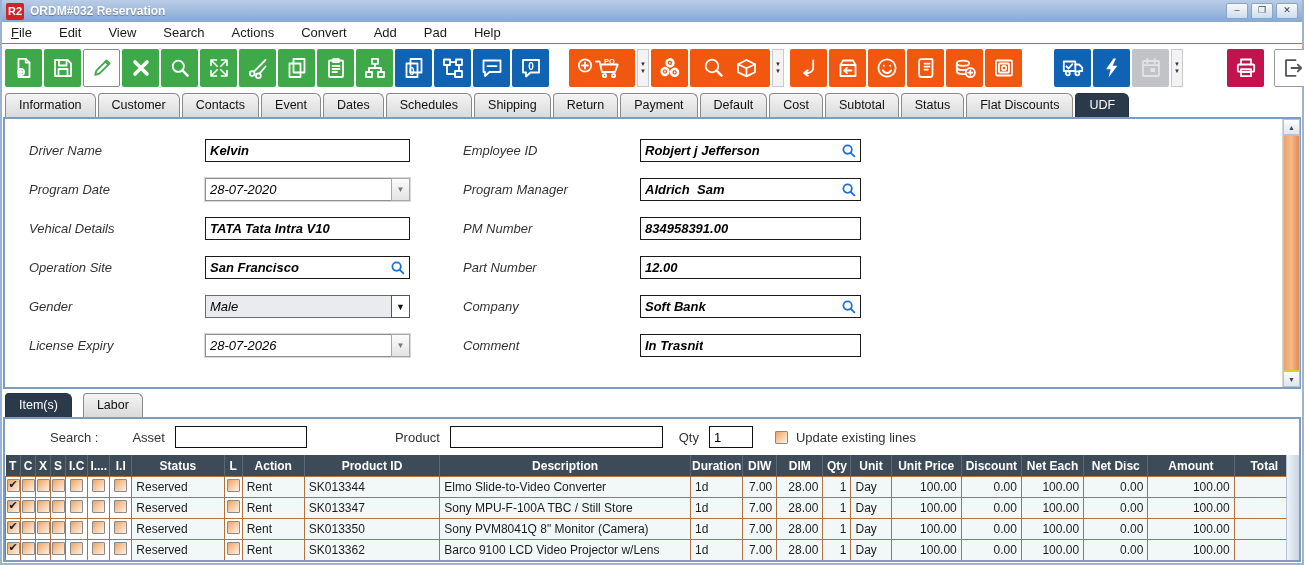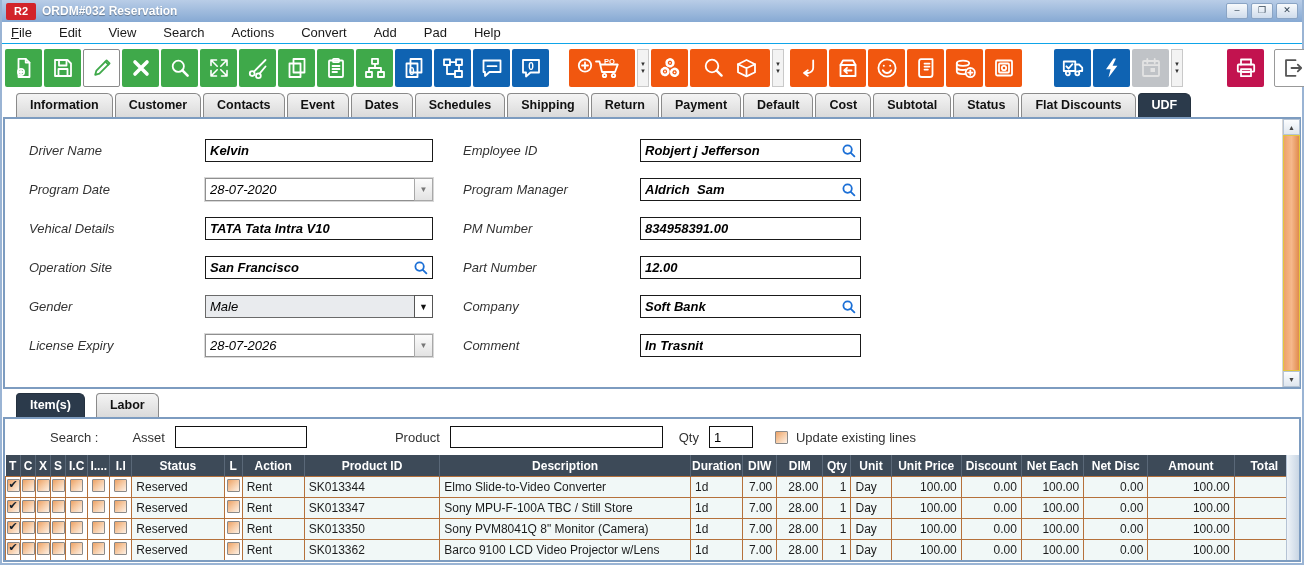--- a/index.html
+++ b/index.html
@@ -1,21 +1,21 @@
 <!DOCTYPE html>
 <html><head>
 <meta charset="utf-8">
 <style>
   * { box-sizing: border-box; margin: 0; padding: 0; }
   html,body { width:1304px; height:565px; overflow:hidden; font-family:"Liberation Sans",sans-serif; background:#fff; }
   .window { width:1304px; height:565px; border:2px solid #9ab4d4; border-top:none; display:flex; flex-direction:column; background:#fff; }
 
   
   .titlebar { height:22px; flex:0 0 22px; background:linear-gradient(#b9cde7,#86a9d3); display:flex; align-items:center; padding:0 4px; gap:6px; }
-  .logo { width:30px; height:17px; background:#d2232a; color:#fff; font-weight:bold; font-size:11px; display:flex; align-items:center; justify-content:center; border-radius:2px; }
+  .logo { width:18px; height:17px; background:#d2232a; color:#fff; font-weight:bold; font-size:11px; display:flex; align-items:center; justify-content:center; border-radius:2px; }
   .title { color:#fff; font-weight:bold; font-size:12px; text-shadow:0 1px 1px rgba(0,0,0,.35); }
   .win-controls { margin-left:auto; display:flex; gap:3px; }
   .wc-btn { width:22px; height:16px; background:linear-gradient(#f8fafc,#cfdcec); border:1px solid #8aa4c4; border-radius:2px; font-size:9px; line-height:13px; text-align:center; color:#345; }
 
   
   .menubar { height:22px; flex:0 0 22px; background:#fff; display:flex; align-items:center; padding-left:9px; gap:27px; font-size:13px; color:#1a1a1a; border-bottom:1px solid #0ea5e9; }
   .menu-item { display:inline-block; cursor:default; }
   .accel::first-letter { text-decoration:underline; }
 
   
@@ -29,33 +29,33 @@
   .tbtn.crimson { background:#c2134f; }
   .tbtn.white { background:#fff; border:1px solid #999; }
   .tbtn.pressed { background:#fff; border:1px solid #8a8a8a; }
   .tbtn.pressed g { stroke:#3fa94a; }
   .tbtn.gray g { stroke:#e3e3e3; }
   .tbtn.white g { stroke:#555; }
   .dd-strip { width:12px; height:38px; background:#f3f3f3; border:1px solid #c9c9c9; display:flex; flex-direction:column; align-items:center; justify-content:center; margin-right:2px; flex:0 0 auto; }
   .dd-strip span { font-size:6px; line-height:7px; color:#333; }
 
   
-  .tabs-row { height:25px; flex:0 0 25px; display:flex; align-items:flex-end; padding-left:14px; background:#fff;font-weight:bold; }
+  .tabs-row { height:25px; flex:0 0 25px; display:flex; align-items:flex-end; padding-left:3px; background:#fff; }
   .tab { padding:4px 13px 5px; background:linear-gradient(#f4f4f4,#dadada); border:1px solid #8a8a8a; border-bottom:none; border-radius:4px 6px 0 0; font-size:12.5px; color:#111; margin-right:2px; white-space:nowrap; }
   .tab.active { background:#2b3a4b; color:#fff; border-color:#24313f; }
 
   
   .form-panel { height:272px; flex:0 0 272px; border:2px solid #7d9cc0; margin:0 1px; background:#fff; position:relative; padding:12px 30px 0 24px; }
   .form-cols { display:flex;font-style:italic; }
   .fcol-left { width:434px; flex:0 0 434px; }
   .fcol-right { flex:1; }
   .f-row { display:flex; align-items:center; height:39px; }
   .f-label { width:176px; font-size:13px; color:#333; }
   .fcol-right .f-label { width:177px; }
-  .f-ctl { position:relative; width:228px; height:23px; display:flex; align-items:center; }
+  .f-ctl { position:relative; width:205px; height:23px; display:flex; align-items:center; }
   .fcol-right .f-ctl { width:221px; }
   .f-ctl.t-text, .f-ctl.t-search { border:1.5px solid #1a1a1a; background:#fff; padding:0 4px; }
   .f-ctl.t-text .f-val, .f-ctl.t-search .f-val { font-weight:bold; }
   .f-ctl.t-date { border:1px solid #8f8f8f; box-shadow:0 0 0 1px #d8d8d8; background:#fff; padding:0 4px; }
   .f-ctl.t-select { border:1px solid #6a6a6a; background:#e9ebee; padding:0 4px; }
   .f-val { font-size:13px; color:#000; white-space:pre; overflow:hidden; }
   .mag { position:absolute; right:3px; top:3px; }
   .dd-btn { position:absolute; right:-1px; top:-1px; width:19px; height:23px; display:flex; align-items:center; justify-content:center; font-size:8px; }
   .dd-btn.gray { background:linear-gradient(#fbfbfb,#e3e3e3); border:1px solid #a8a8a8; color:#777; }
   .dd-btn.black { background:#fff; border:1px solid #555; color:#111; font-size:9px; }

